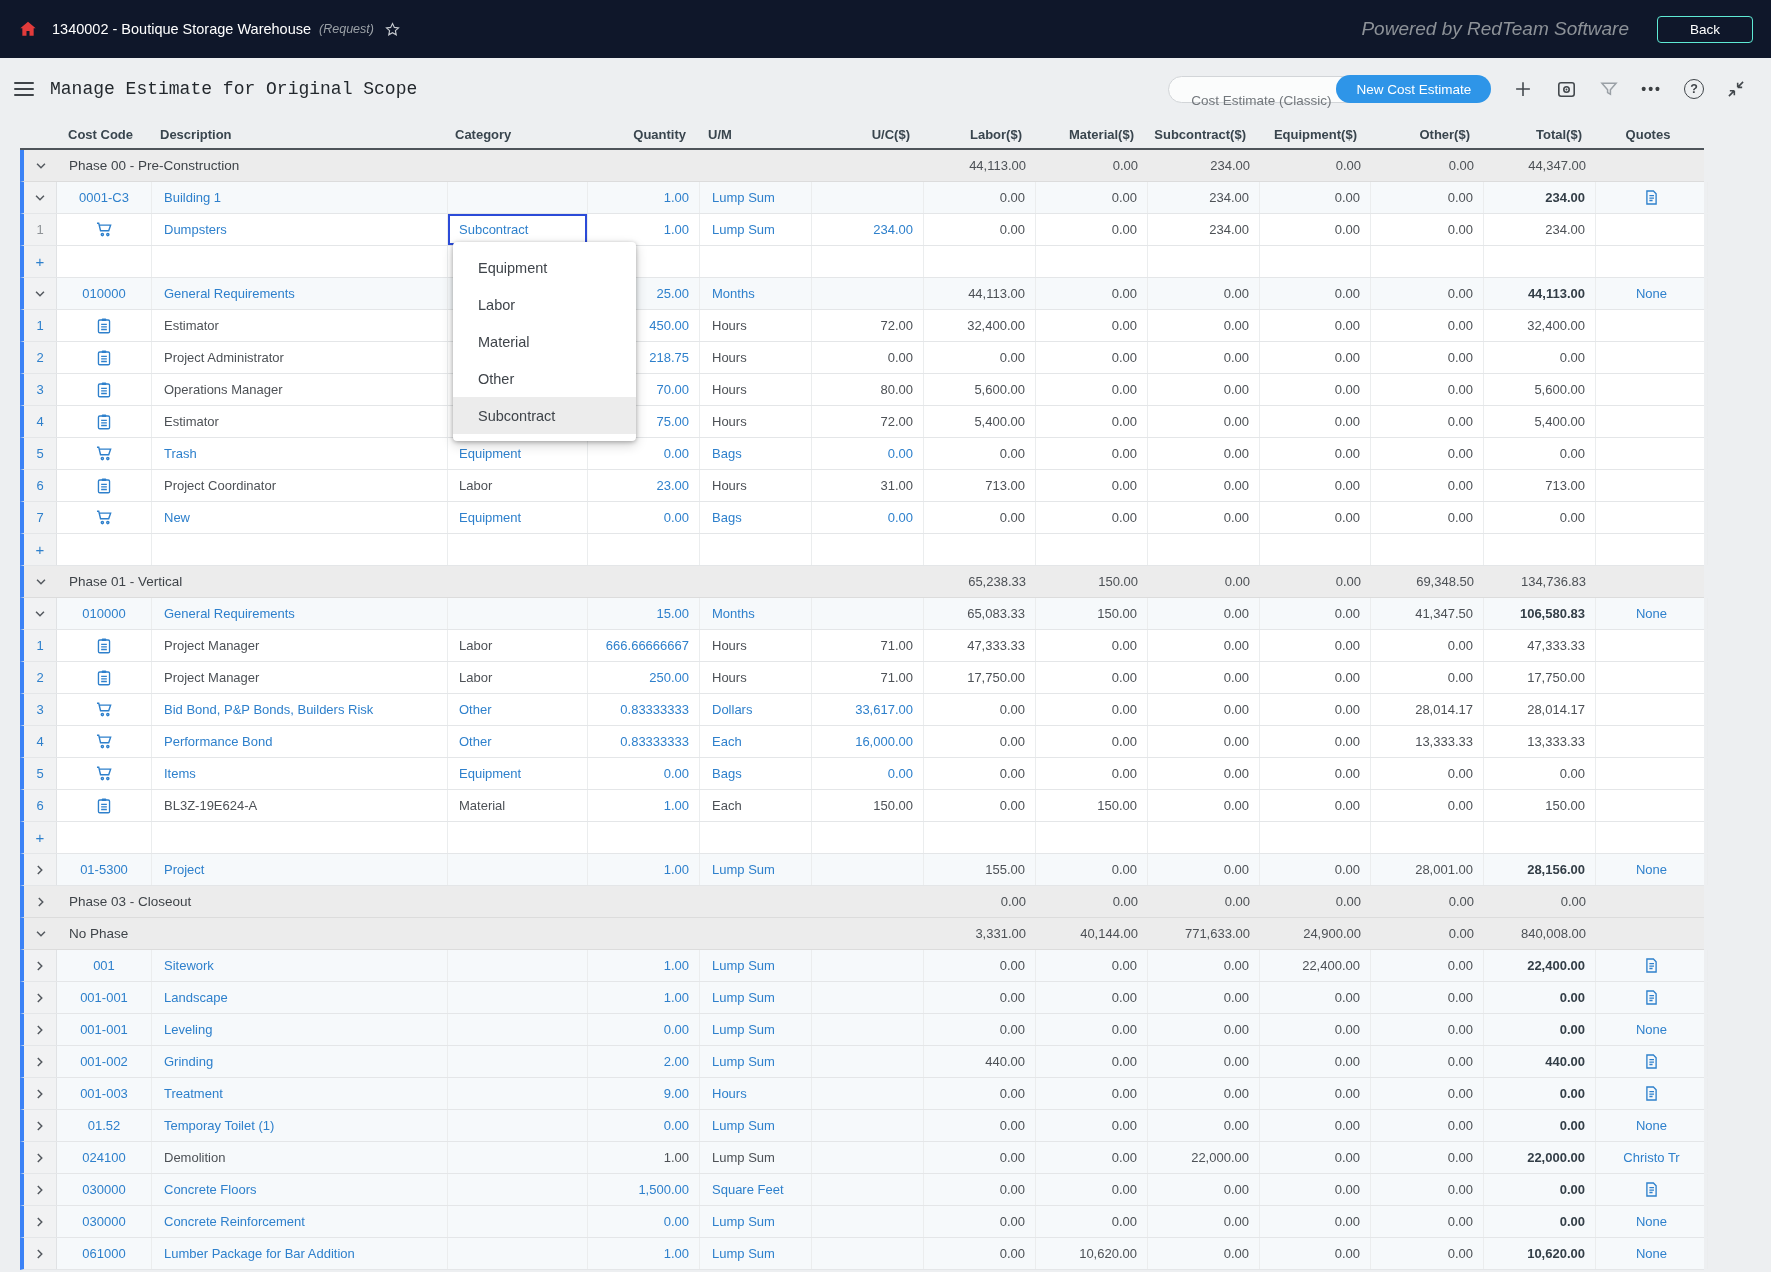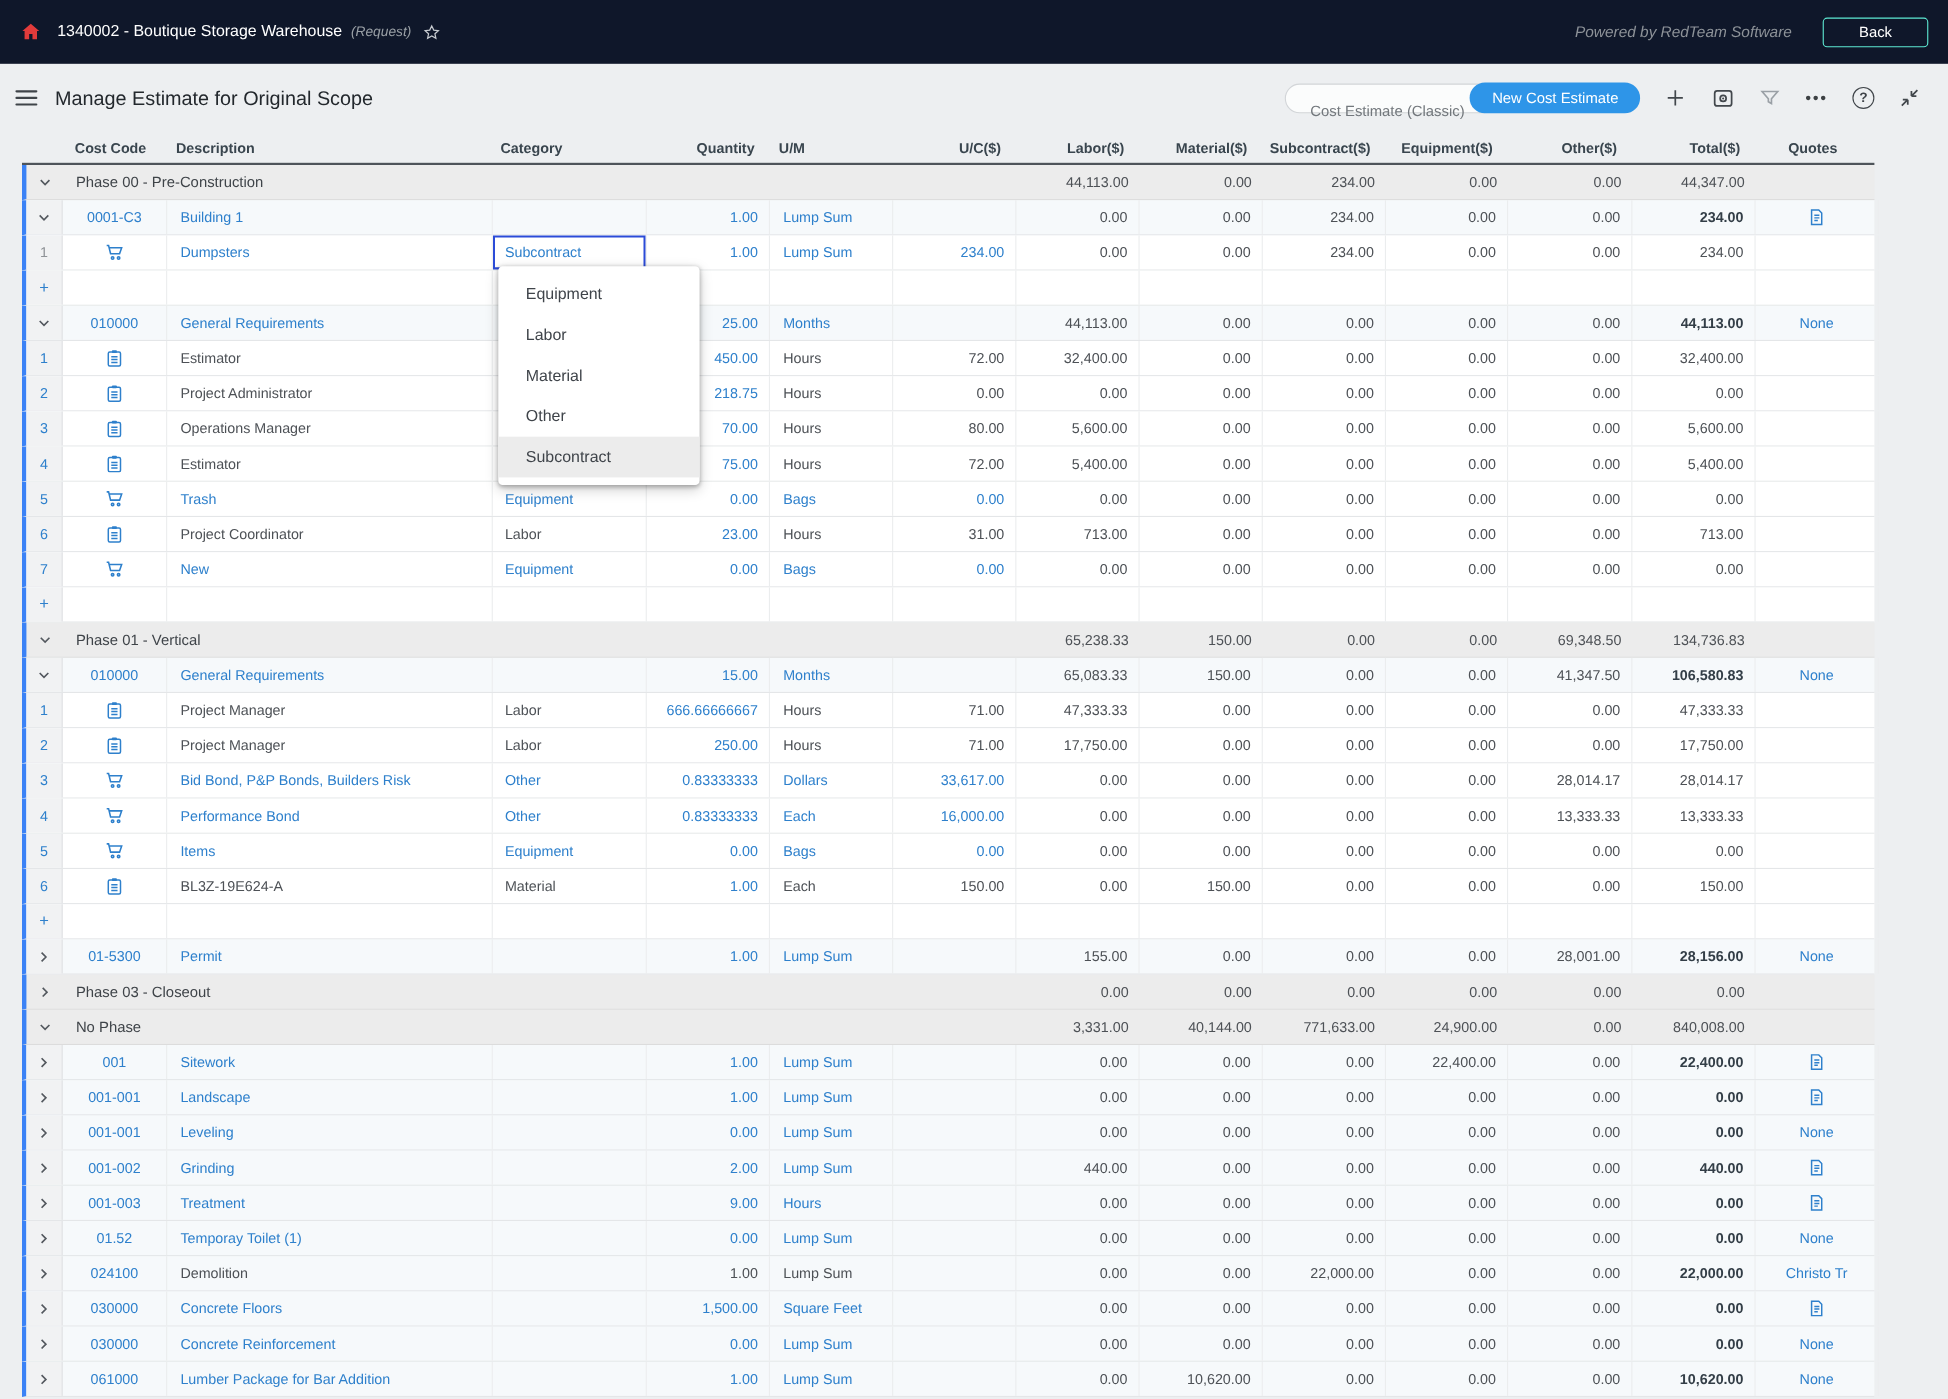--- a/index.html
+++ b/index.html
@@ -11,27 +11,27 @@
     overflow:hidden;
     -webkit-font-smoothing:antialiased;
   }
   
   .topbar{position:absolute;top:0;left:0;width:100%;height:58px;background:#0f172a;display:flex;align-items:center;padding:0 18px;}
   .home{display:flex;align-items:center;margin-right:14px;cursor:pointer;}
   .proj{color:#ffffff;font-size:14.5px;}
   .req{color:#9aa0a6;font-style:italic;font-size:12.5px;margin-left:8px;}
   .star{display:flex;align-items:center;margin-left:10px;cursor:pointer;}
   .spacer{flex:1;}
-  .powered{color:#8d9298;font-style:italic;font-size:14px;margin-right:28px;text-align:right;}
+  .powered{color:#8d9298;font-style:italic;font-size:19px;margin-right:28px;text-align:right;}
   .back{background:transparent;border:1px solid #5eead4;color:#ffffff;font-size:13.5px;padding:5px 32px;border-radius:4px;font-family:inherit;cursor:pointer;}
   
   .appheader{position:absolute;top:58px;left:0;width:100%;height:62px;display:flex;align-items:center;padding:0 14px;}
   .burger{display:inline-flex;flex-direction:column;gap:4px;width:20px;cursor:pointer;}
   .burger i{display:block;height:2px;background:#3f4449;border-radius:1px;}
-  .title{font-size:18px;color:#23282d;margin-left:16px;}
+  .title{font-size:18px;color:#23282d;margin-left:16px;font-family:Liberation Mono, monospace;}
   .seg{display:flex;align-items:center;margin-right:10px;}
   .seg-classic{height:27px;border:1px solid #d2d5d8;background:#fbfcfc;color:#72777c;font-size:13.5px;padding:16px 18px 0 22px;border-radius:14px 0 0 14px;font-family:inherit;cursor:pointer;}
   .seg-new{height:28px;border:none;background:#2e95e8;color:#ffffff;font-size:13.5px;font-weight:normal;padding:0 20px;border-radius:14px;margin-left:-14px;font-family:inherit;cursor:pointer;}
   .hicon{background:none;border:none;margin:0 11px;padding:0;color:#42474c;display:flex;align-items:center;cursor:pointer;font-family:inherit;}
   .hicon.dots{font-size:14px;letter-spacing:2px;color:#3c4043;font-weight:bold;}
   .help-circle{width:20px;height:20px;border:1.6px solid #3f4449;border-radius:50%;display:flex;align-items:center;justify-content:center;font-size:12.5px;font-weight:bold;color:#3f4449;}
   
   .tablewrap{
     --cols:33px 95px 296px 140px 112px 112px 112px 112px 112px 112px 111px 113px 112px 112px;
     position:absolute;left:20px;top:120px;width:1684px;
@@ -670,21 +670,21 @@
       </div>
       <div class="row group">
         <div class="c gut">
           <span class="chev">
             <svg width="14" height="14" viewBox="0 0 16 16" fill="none" stroke="#53585e" stroke-width="1.7">
               <path d="M5.5 3.5L10 8l-4.5 4.5"></path>
             </svg>
           </span>
         </div>
         <div class="c ac blue">01-5300</div>
-        <div class="c al pl12 blue">Permit</div>
+        <div class="c al pl12 blue">Project</div>
         <div class="c al pl11"></div>
         <div class="c ar pr10 blue">1.00</div>
         <div class="c al pl12 blue">Lump Sum</div>
         <div class="c ar pr10"></div>
         <div class="c ar pr10 val">155.00</div>
         <div class="c ar pr10 val">0.00</div>
         <div class="c ar pr10 val">0.00</div>
         <div class="c ar pr10 val">0.00</div>
         <div class="c ar pr10 val">28,001.00</div>
         <div class="c ar pr10 boldt">28,156.00</div>

